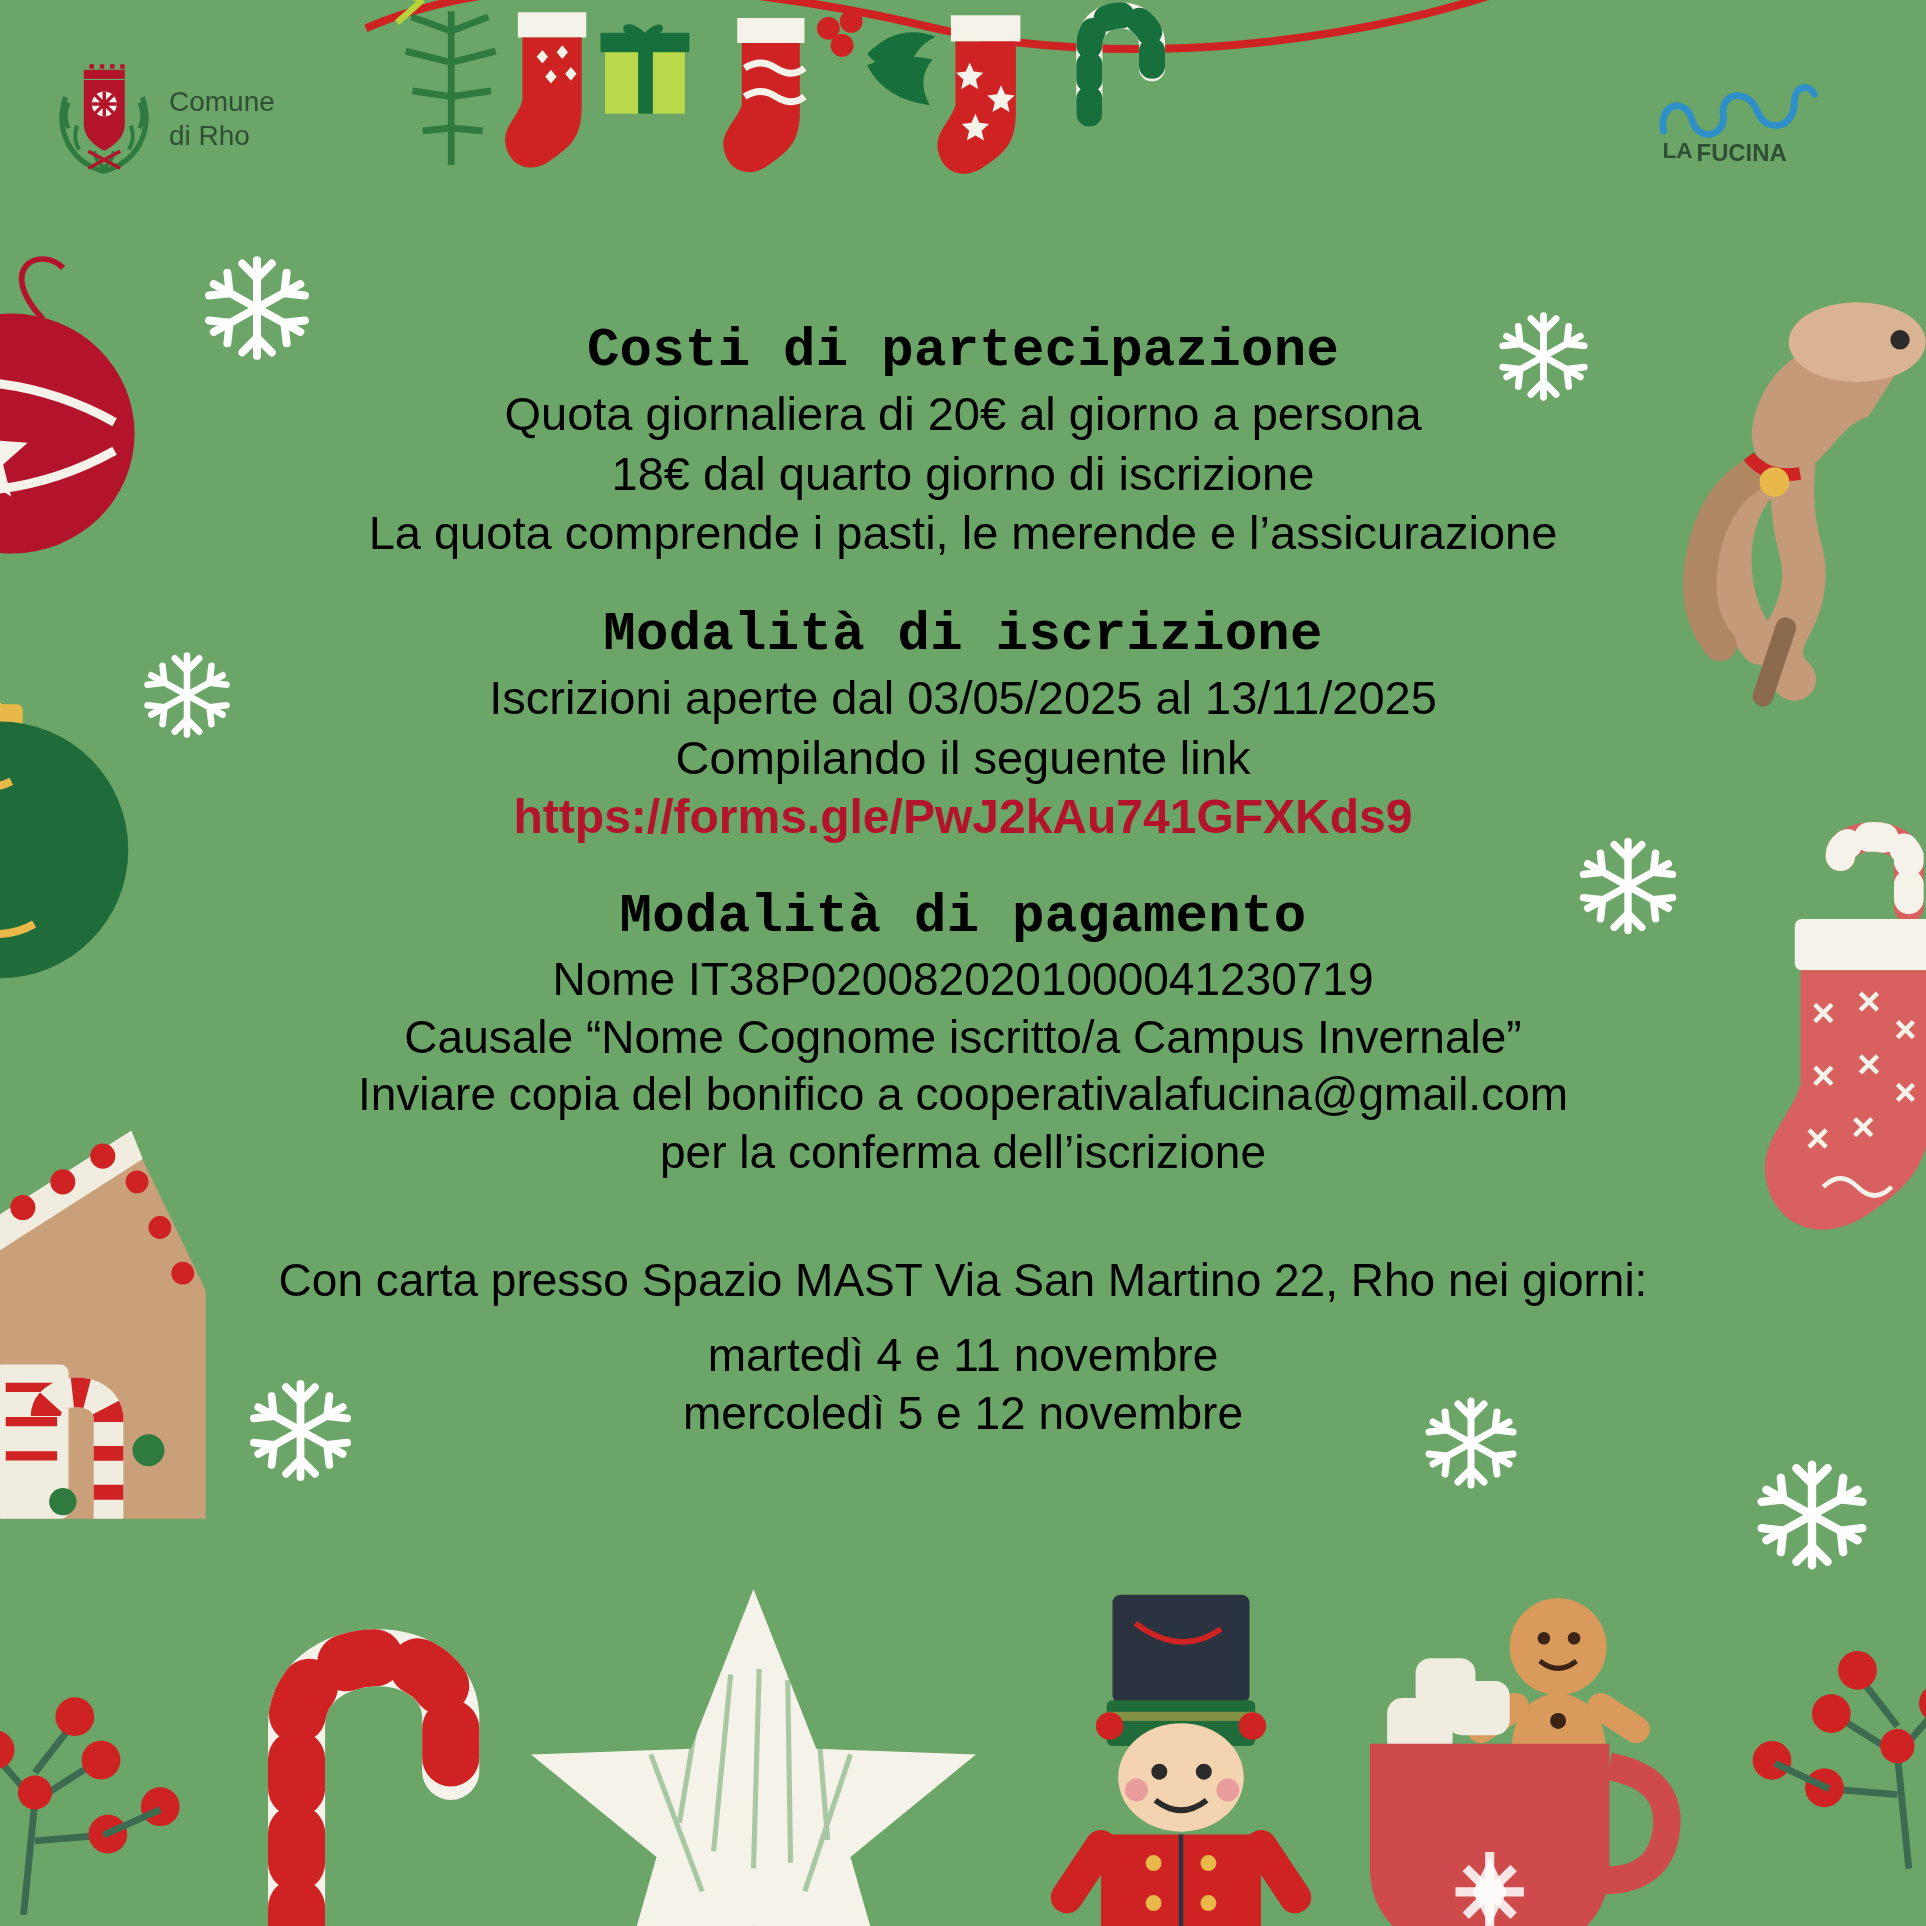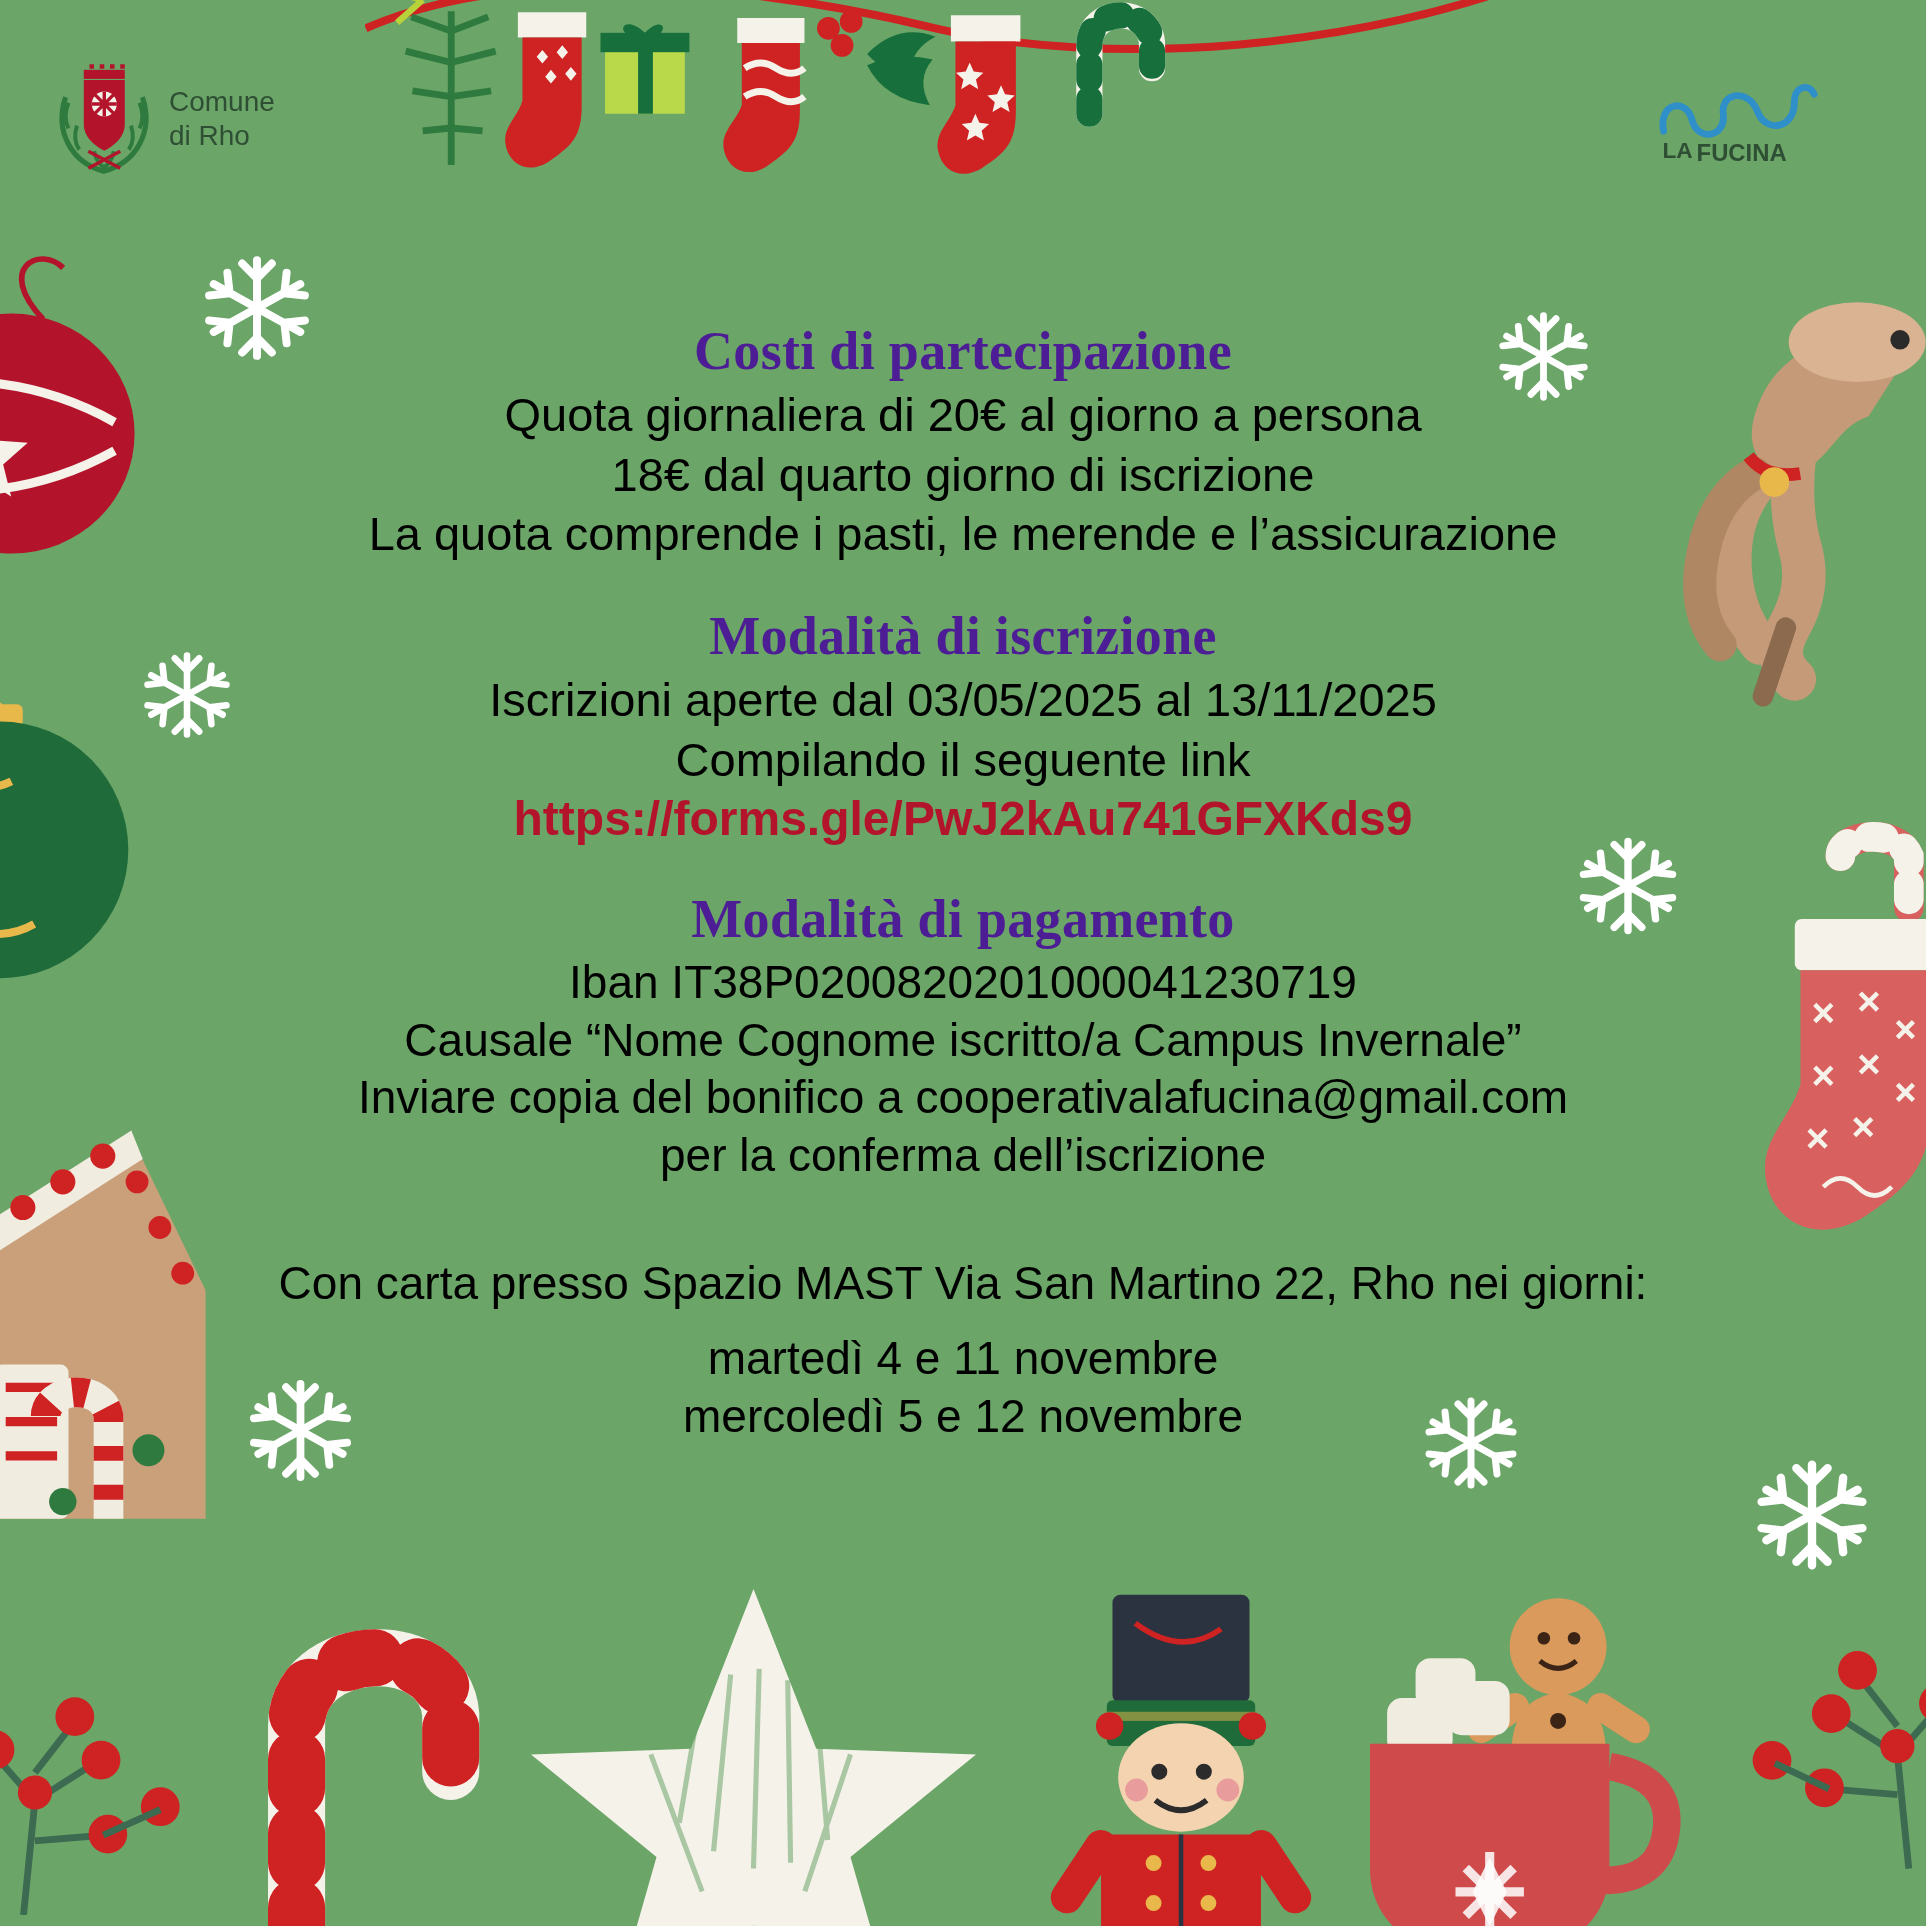--- a/index.html
+++ b/index.html
@@ -72,26 +72,26 @@
   
   .content {
     position: absolute;
     left: 0; right: 0;
     top: 320px;
     text-align: center;
     z-index: 5;
   }
   .block { margin-bottom: 0; }
   h2.heading {
-    color: #4c1d95;
+    color: #000000;
     font-size: 54px;
     font-weight: bold;
     margin: 0 0 3.4px 0;
     letter-spacing: 0.3px;
-    font-family: Liberation Serif, serif;
+    font-family: Liberation Mono, monospace;
   }
   p.line {
     color: #000000;
     font-size: 47px;
     margin: 0;
     line-height: 1.26;
     font-family: "Liberation Sans", sans-serif;
     font-weight: 400;
   }
   .link {
@@ -419,21 +419,21 @@
       <h2 class="heading">Modalità di iscrizione</h2>
       <p class="line">Iscrizioni aperte dal 03/05/2025 al 13/11/2025</p>
       <p class="line">Compilando il seguente link</p>
       <p class="link">https://forms.gle/PwJ2kAu741GFXKds9</p>
     </section>
 
     <div class="gap-md"></div>
 
     <section class="block payment-lines">
       <h2 class="heading">Modalità di pagamento</h2>
-      <p class="line">Iban IT38P0200820201000041230719</p>
+      <p class="line">Nome IT38P0200820201000041230719</p>
       <p class="line">Causale “Nome Cognome iscritto/a Campus Invernale”</p>
       <p class="line">Inviare copia del bonifico a cooperativalafucina@gmail.com</p>
       <p class="line">per la conferma dell’iscrizione</p>
     </section>
 
     <div class="gap-lg"></div>
 
     <section class="block days-block">
       <p class="line wide">Con carta presso Spazio MAST Via San Martino 22, Rho nei giorni:</p>
       <p class="line">martedì 4 e 11 novembre</p>

